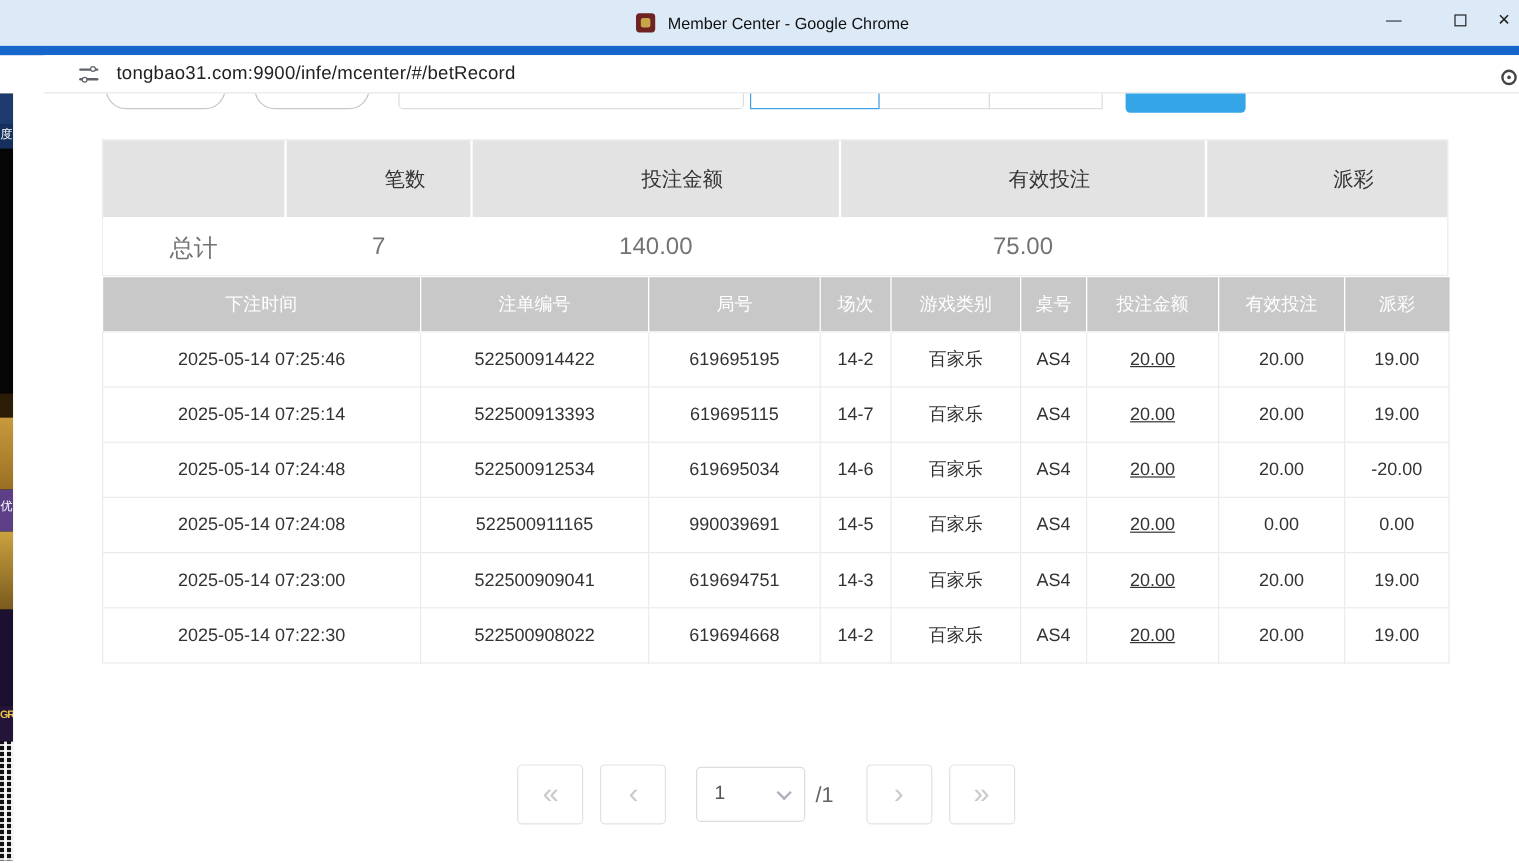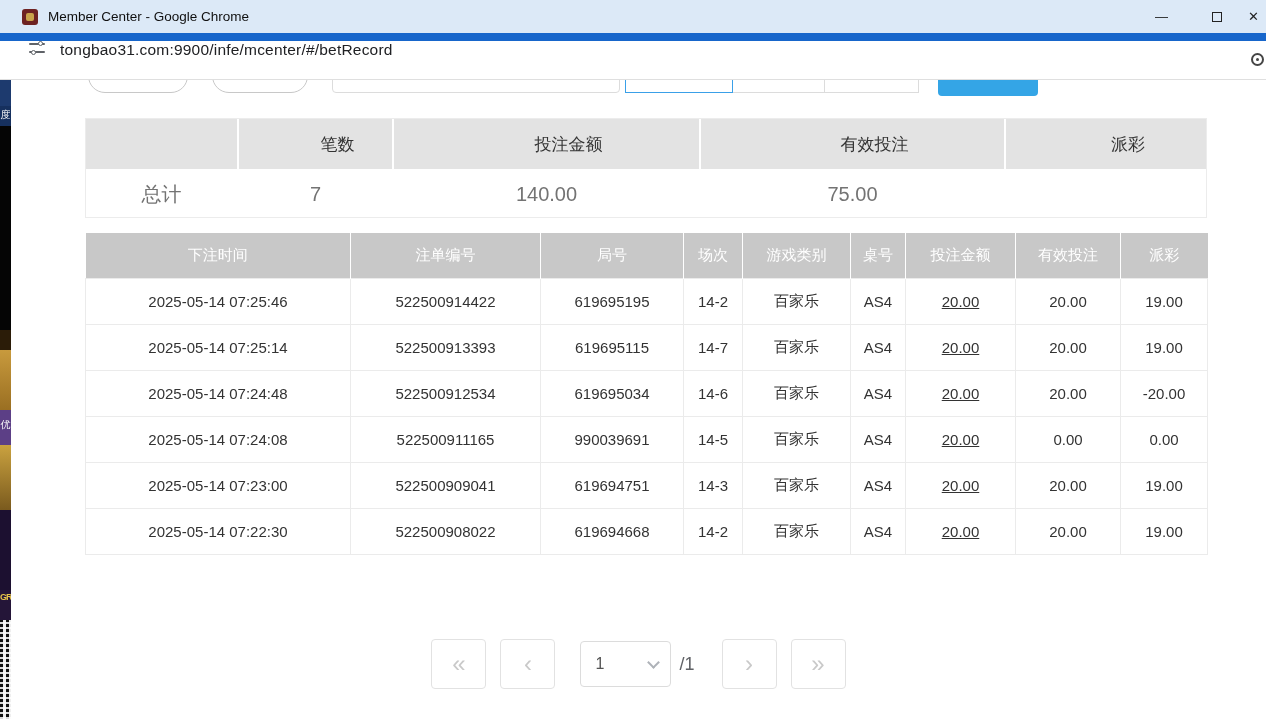--- a/index.html
+++ b/index.html
@@ -1,34 +1,34 @@
 <!DOCTYPE html>
 <html><head>
 <meta charset="utf-8">
 <style>
   * { margin:0; padding:0; box-sizing:border-box; }
   html,body { width:1266px; height:719px; overflow:hidden; background:#fff;
     font-family:"Liberation Sans","DejaVu Sans",sans-serif; }
 
   
-  .titlebar { height:33px; background:#dce9f7; display:flex; align-items:center; position:relative; }
+  .titlebar { height:38px; background:#dce9f7; display:flex; align-items:center; position:relative;justify-content:center; }
   .app-icon { width:16px; height:16px; margin-left:22px; background:#6e2222; border-radius:3px;
     display:flex; align-items:center; justify-content:center; flex:0 0 auto; }
   .app-icon-inner { width:8px; height:8px; background:#c9a34a; border-radius:2px; }
   .title-text { margin-left:10px; font-size:13.5px; color:#101010; }
   .win-controls { position:absolute; right:0; top:0; height:33px; display:flex; }
   .win-btn { width:55px; height:33px; display:flex; align-items:center; justify-content:center;
     color:#222; font-size:13px; }
   .win-btn.close { width:22px; justify-content:flex-start; padding-left:4px; }
   .max-glyph { width:10px; height:10px; border:1.2px solid #222; display:block; }
 
   .blue-strip { height:8px; background:#1766cb; }
 
-  .addressbar { height:39px; background:#fff; border-bottom:1px solid #dfdfdf;
-    display:flex; align-items:flex-start; position:relative; }
+  .addressbar { height:32px; background:#fff; border-bottom:1px solid #dfdfdf;
+    display:flex; align-items:center; position:relative;margin-left:37px; }
   .tune-icon { width:16px; height:13px; margin-left:29px; position:relative; flex:0 0 auto; }
   .tune-icon .bar { position:absolute; left:0; width:16px; height:2px; background:#5f6368; border-radius:1px; }
   .tune-icon .bar.t { top:2px; } .tune-icon .bar.b { bottom:1px; }
   .tune-icon .knob { position:absolute; width:5px; height:5px; background:#fff; border:1.6px solid #5f6368;
     border-radius:50%; }
   .tune-icon .knob.t { top:0; right:2px; } .tune-icon .knob.b { bottom:-1px; left:2px; }
   .url-text { margin-left:15px; font-size:15.5px; color:#202124; letter-spacing:.2px; }
   .browser-right-icon { position:absolute; right:2px; top:12px; width:13px; height:13px;
     border:2px solid #454545; border-radius:50%; }
   .browser-right-icon::after { content:""; position:absolute; left:3px; top:3px; width:3px; height:3px;
@@ -65,21 +65,21 @@
   .tb-seg { left:614px; width:296px; display:flex; background:none; }
   .tb-seg-item { height:35px; border:1px solid #dcdcdc; background:#fff; margin-left:-1px; }
   .tb-seg-item:first-child { margin-left:0; }
   .tb-seg-item.s1 { width:108px; border:1px solid #3aa0e8; z-index:2; }
   .tb-seg-item.s2 { width:93px; } .tb-seg-item.s3 { width:95px; }
   .tb-search { left:927px; width:100px; height:36px; top:-20px; background:#34a5e6; border-radius:4px; }
 
   
   .summary { position:absolute; left:74px; top:38px; width:1122px; border:1px solid #ececec; }
   .summary-grid { display:grid; grid-template-columns:153px 155px 307px 305px 200px; }
-  .sum-h { height:50px; background:#e3e3e3; display:flex; align-items:center; justify-content:center;
+  .sum-h { height:64px; background:#e3e3e3; display:flex; align-items:center; justify-content:center;
     font-size:17px; color:#333; border-right:2px solid #fff;padding-left:44px; }
   .sum-h:nth-child(5) { border-right:none; }
   .sum-c { height:48px; background:#fff; display:flex; align-items:center; justify-content:center;
     font-size:20px; color:#737373; border-top:2px solid #fff; border-right:2px solid #fff; }
   .sum-c:nth-child(10) { border-right:none; }
 
   
   .bet-table { position:absolute; left:74px; top:153px; width:1122px; border-collapse:collapse;
     table-layout:fixed; }
   .bet-table th { height:45px; background:#c8c8c8; color:#fff; font-size:15px; font-weight:normal;

